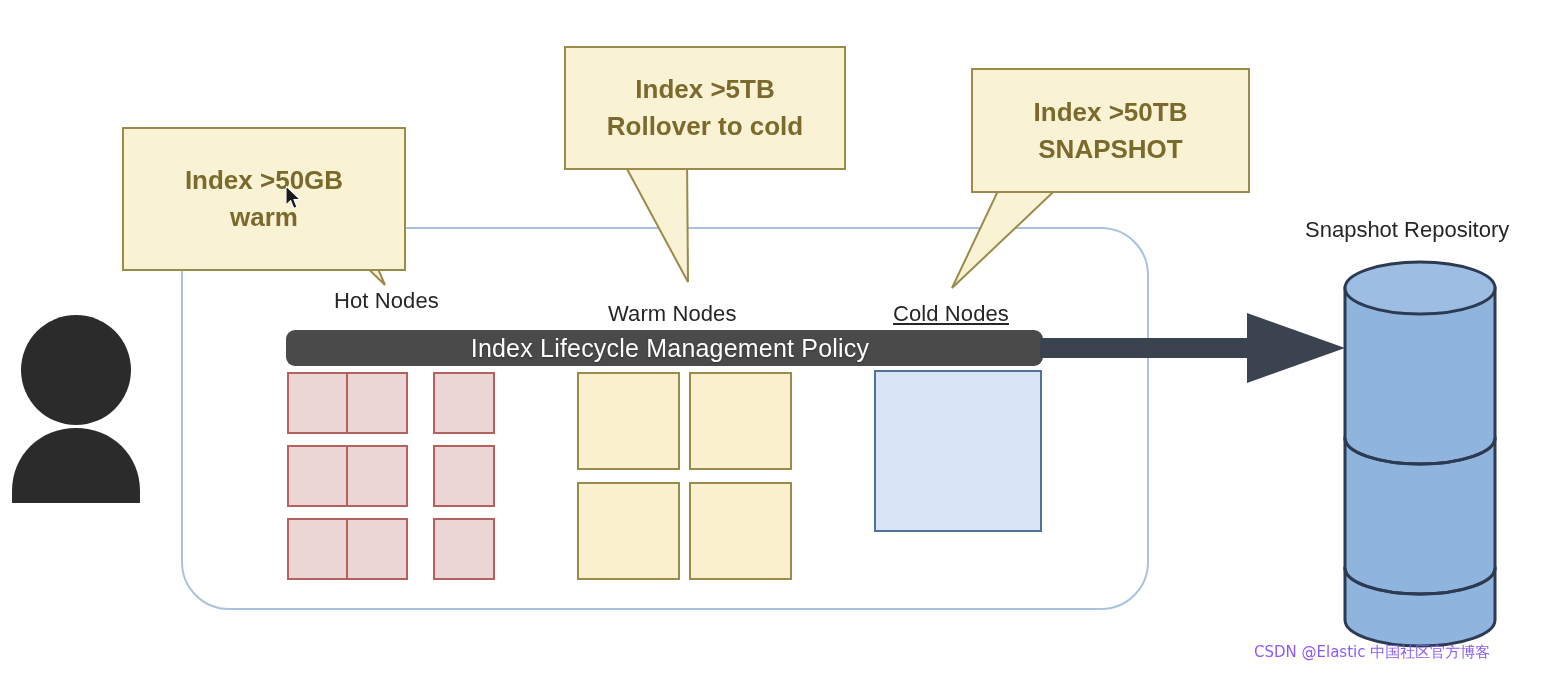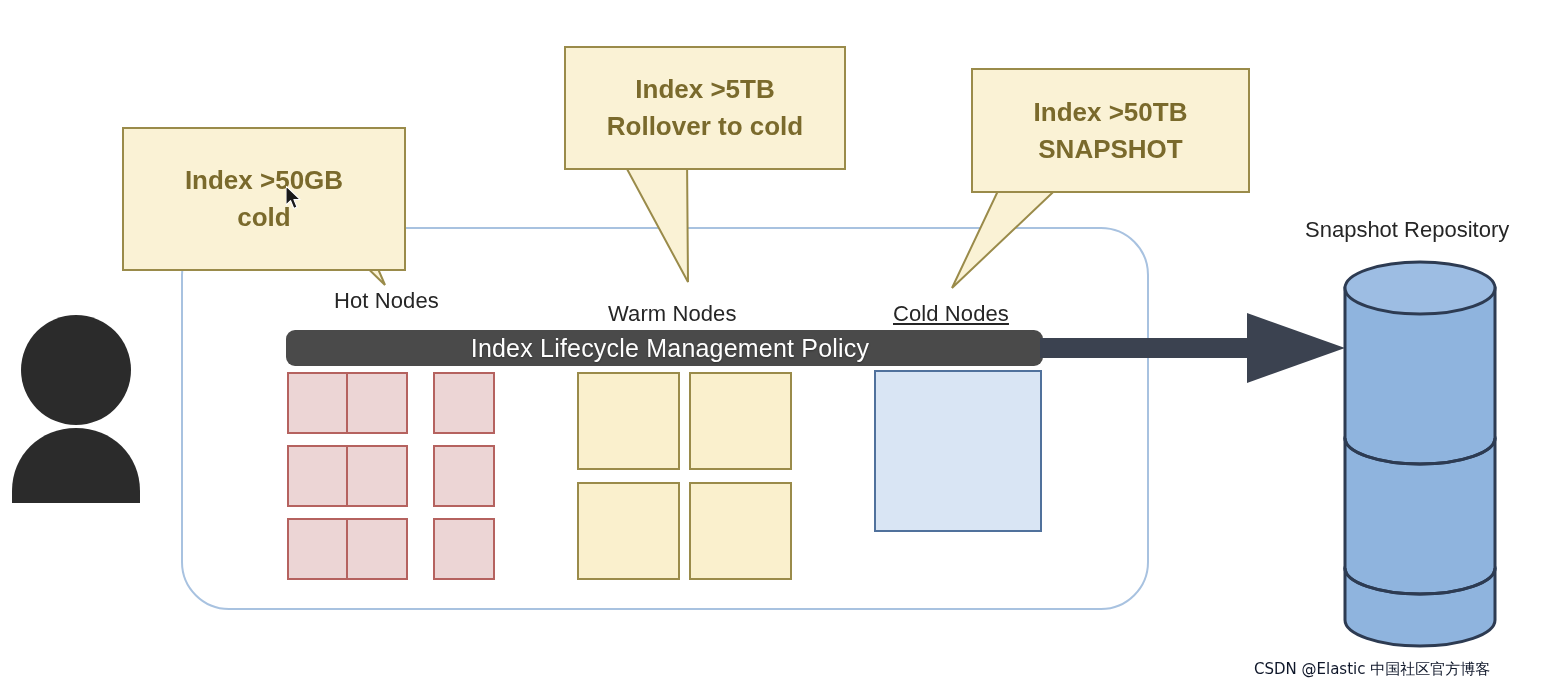--- a/index.html
+++ b/index.html
@@ -162,23 +162,23 @@
     left: 1341px;
     top: 258px;
     width: 158px;
     height: 392px;
   }
 
   
   .watermark {
     position: absolute;
     left: 1254px;
-    top: 660px;
+    top: 643px;
     font-size: 15px;
-    color: #0f172a;
+    color: #8b5cf6;
     white-space: nowrap;
     font-family: "DejaVu Sans", sans-serif;
   }
 
   
   .cursor {
     position: absolute;
     left: 286px;
     top: 186px;
     width: 18px;
@@ -235,21 +235,21 @@
   <svg class="callout-tail" style="left:615px; top:150px; width:100px; height:140px;" viewBox="0 0 100 140">
     <polygon points="5,6 72,6 73,132" fill="#faf2d5" stroke="#9a8b4a" stroke-width="2"></polygon>
   </svg>
 
   <svg class="callout-tail" style="left:945px; top:170px; width:130px; height:125px;" viewBox="0 0 130 125">
     <polygon points="60,6 125,6 7,118" fill="#faf2d5" stroke="#9a8b4a" stroke-width="2"></polygon>
   </svg>
 
   <div class="callout callout-1">
     <span class="callout-line">Index &gt;50GB</span>
-    <span class="callout-line">cold</span>
+    <span class="callout-line">warm</span>
   </div>
 
   <div class="callout callout-2">
     <span class="callout-line">Index &gt;5TB</span>
     <span class="callout-line">Rollover to cold</span>
   </div>
 
   <div class="callout callout-3">
     <span class="callout-line">Index &gt;50TB</span>
     <span class="callout-line">SNAPSHOT</span>

